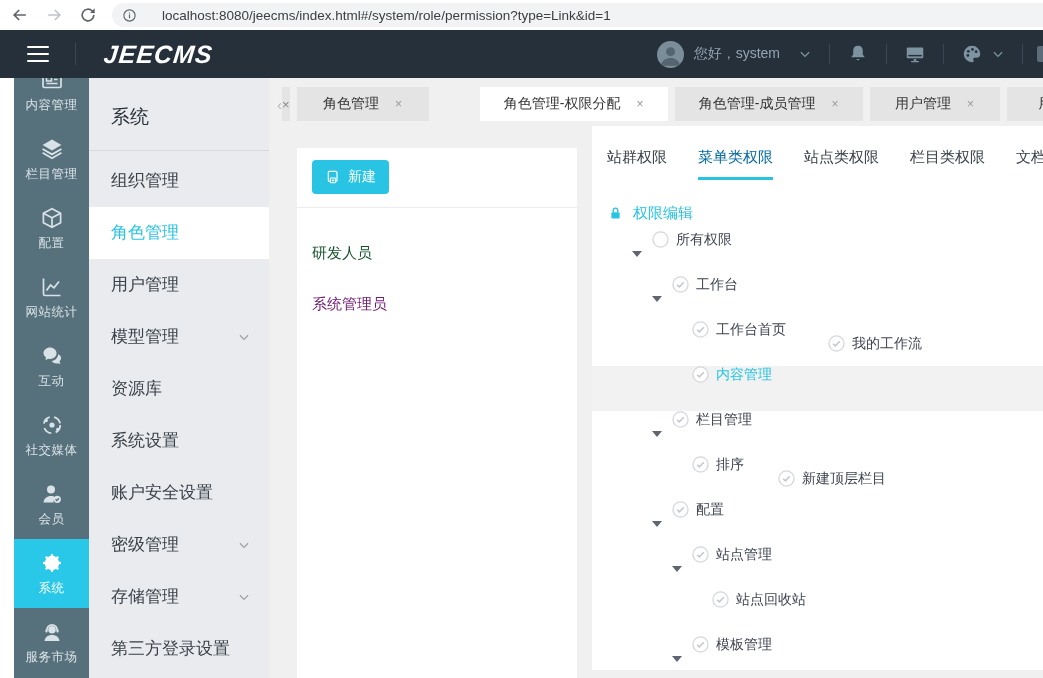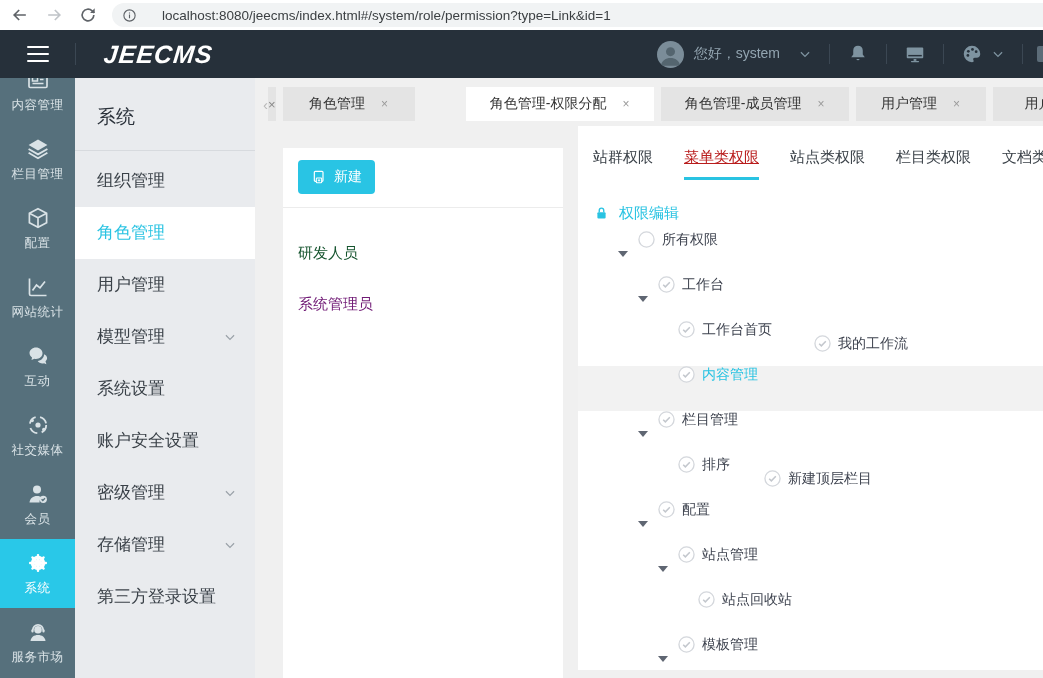--- a/index.html
+++ b/index.html
@@ -22,21 +22,21 @@
     letter-spacing:1px; transform:skewX(-6deg); margin-left:14px; }
   .hdr-right { margin-left:auto; display:flex; align-items:center; }
   .avatar { width:27px; height:27px; border-radius:50%; background:#7b8d99; overflow:hidden; flex:none; }
   .greeting { font-size:14px; color:#93a5b1; margin:0 10px 0 10px; }
   .hdr-sep { width:1px; height:20px; background:#3b4753; margin:0 17px; }
   .hico { width:22px; height:22px; color:#7e93a0; }
   .chev { width:14px; height:14px; color:#7e93a0; margin-left:8px; }
   .hdr-clip { width:6px; height:16px; background:#5c6c78; margin-left:14px; border-radius:2px 0 0 2px; }
 
   
-  .main { display:flex; height:600px; }
+  .main { display:flex; height:600px;padding-left:14px; }
 
   .sidebar { width:75px; background:#56707c; overflow:hidden; flex:none; }
   .side-item { height:69px; display:flex; flex-direction:column; align-items:center;
     justify-content:center; color:#d9e2e6; cursor:pointer; }
   .side-item:first-child { margin-top:-22px; }
   .side-item.active { background:#29c8e8; color:#fff; }
   .side-item .sico { width:24px; height:24px; margin-bottom:5px; }
   .side-label { font-size:12.5px; letter-spacing:.5px; white-space:nowrap; }
 
   .submenu { width:180px; background:#e9ebee; flex:none; overflow:hidden; }
@@ -69,21 +69,21 @@
     font-family:inherit; }
   .new-btn svg { width:16px; height:16px; margin-right:7px; }
   .role-list { padding:20px 15px; }
   .role-item { font-size:15px; color:#701a75; padding:16px 0; cursor:pointer; }
   .role-item.selected { color:#14532d; }
 
   .perm-panel { flex:1; background:#fff; margin:5px 0 8px 15px; overflow:hidden; }
   .perm-tabs { display:flex; padding:22px 0 0 15px; }
   .perm-tab { font-size:15px; color:#3a4148; margin-right:31px; padding-bottom:10px;
     white-space:nowrap; cursor:pointer; flex:none; }
-  .perm-tab.active { color:#b91c1c; border-bottom:3px solid #29c3e2;text-decoration:underline; }
+  .perm-tab.active { color:#0369a1; border-bottom:3px solid #29c3e2; }
   .perm-title { display:flex; align-items:center; color:#29c3e2; font-size:15px;
     padding:24px 0 0 15px; }
   .perm-title svg { width:17px; height:17px; margin-right:9px; }
 
   .tree { margin-top:8px; }
   .tree-row { height:45px; display:flex; font-size:14px; color:#3f4450; }
   .tree-row.highlight { background:#f2f2f2; }
   .tree-row.highlight .tree-label { color:#29c3e2; }
   .indent0 { padding-left:40px; } .indent1 { padding-left:60px; }
   .indent2 { padding-left:80px; } .indent3 { padding-left:100px; }
@@ -257,20 +257,23 @@
     <div class="sub-item">
         <span class="sub-label">用户管理</span>
       </div>
     <div class="sub-item">
         <span class="sub-label">模型管理</span>
       <svg class="sub-chev" viewBox="0 0 24 24">
           <path d="M5 9l7 7 7-7" stroke="currentColor" stroke-width="2" fill="none"></path>
         </svg>
       </div>
     <div class="sub-item">
+        <span class="sub-label">资源库</span>
+      </div>
+    <div class="sub-item">
         <span class="sub-label">系统设置</span>
       </div>
     <div class="sub-item">
         <span class="sub-label">账户安全设置</span>
       </div>
     <div class="sub-item">
         <span class="sub-label">密级管理</span>
       <svg class="sub-chev" viewBox="0 0 24 24">
           <path d="M5 9l7 7 7-7" stroke="currentColor" stroke-width="2" fill="none"></path>
         </svg>

